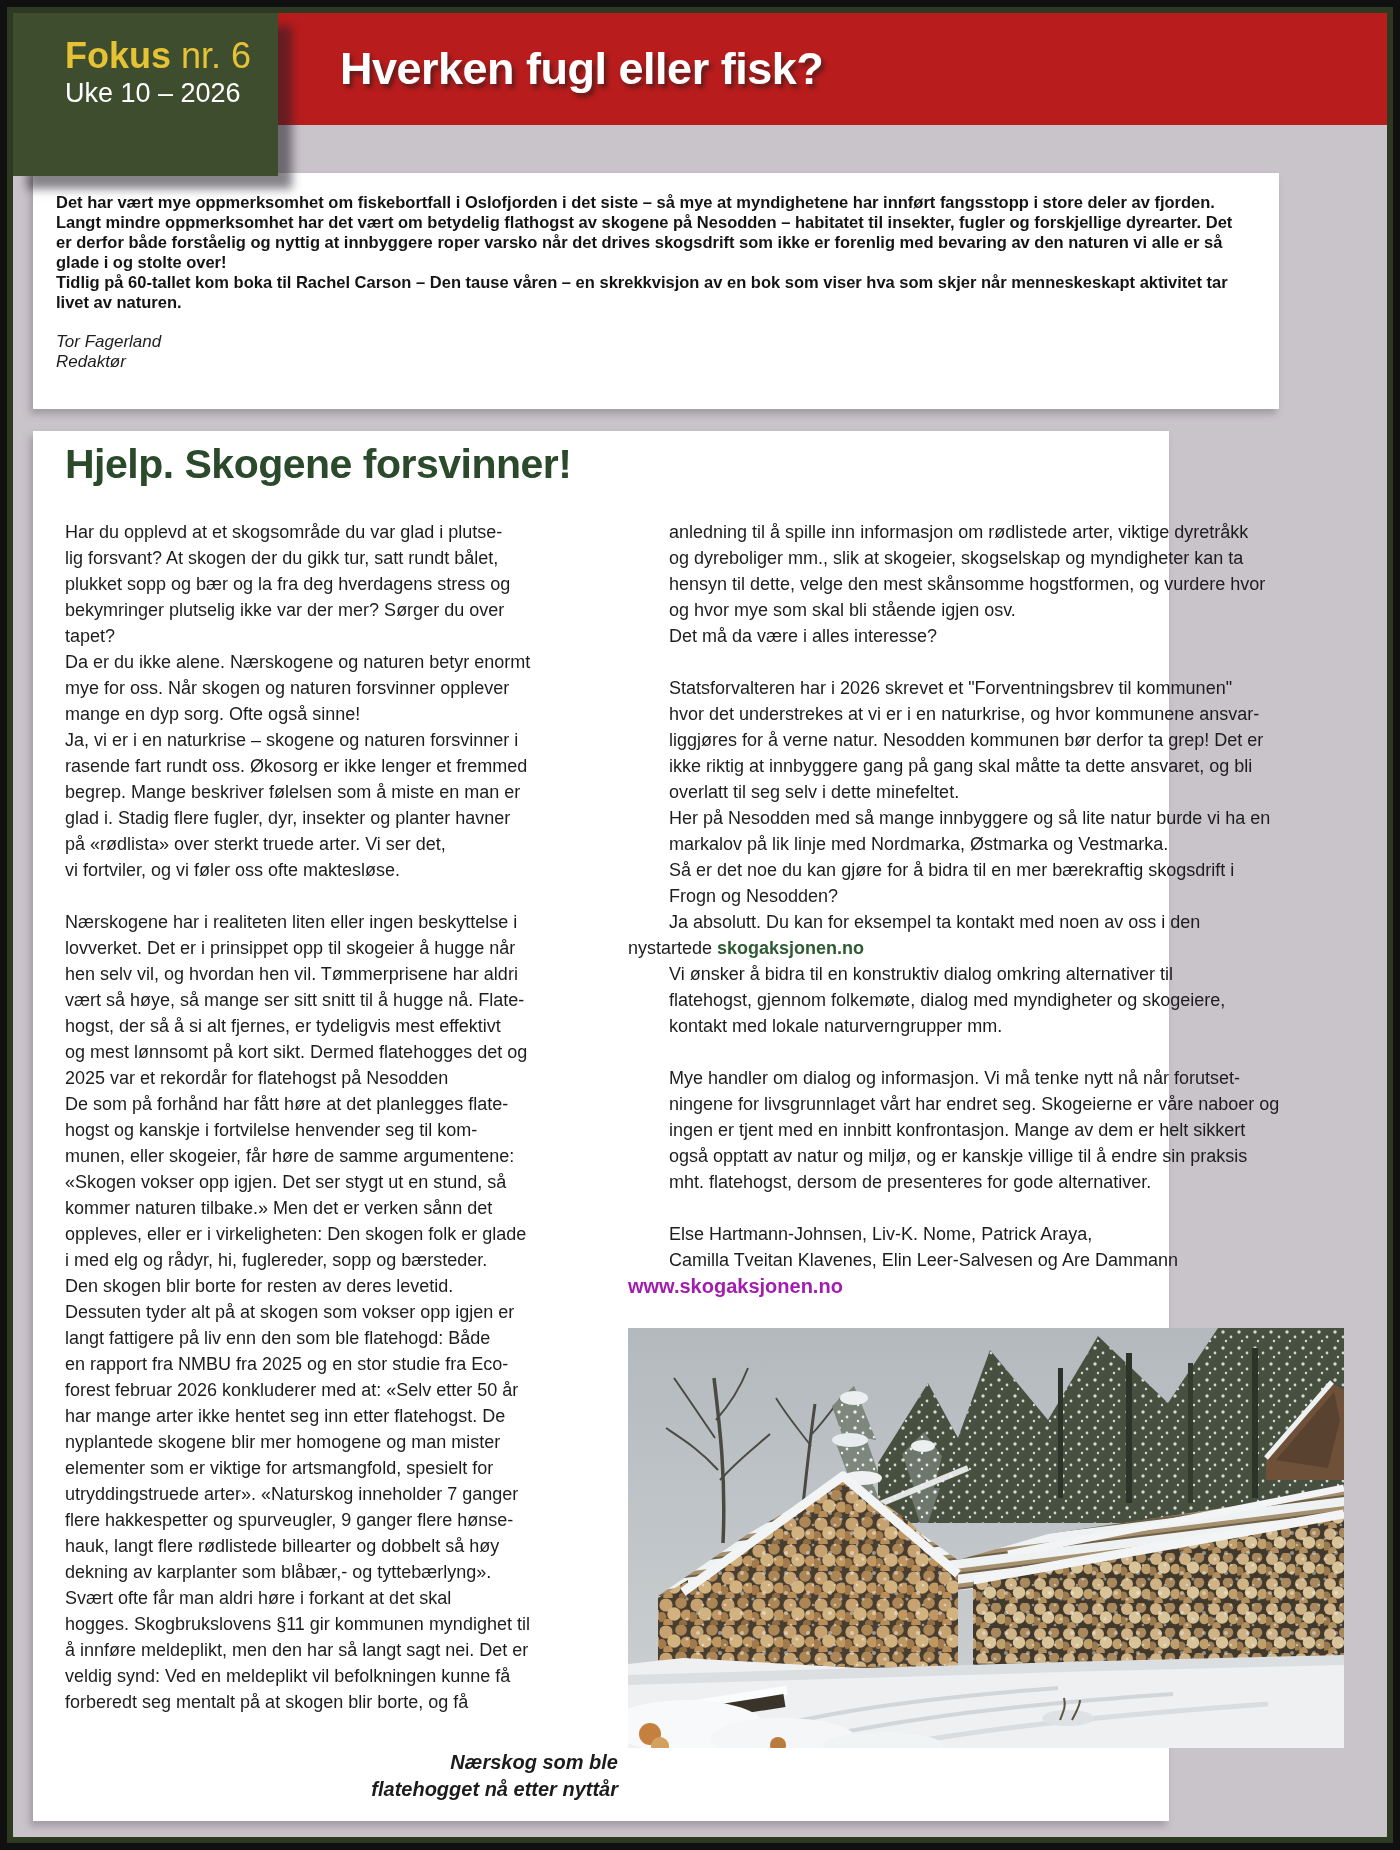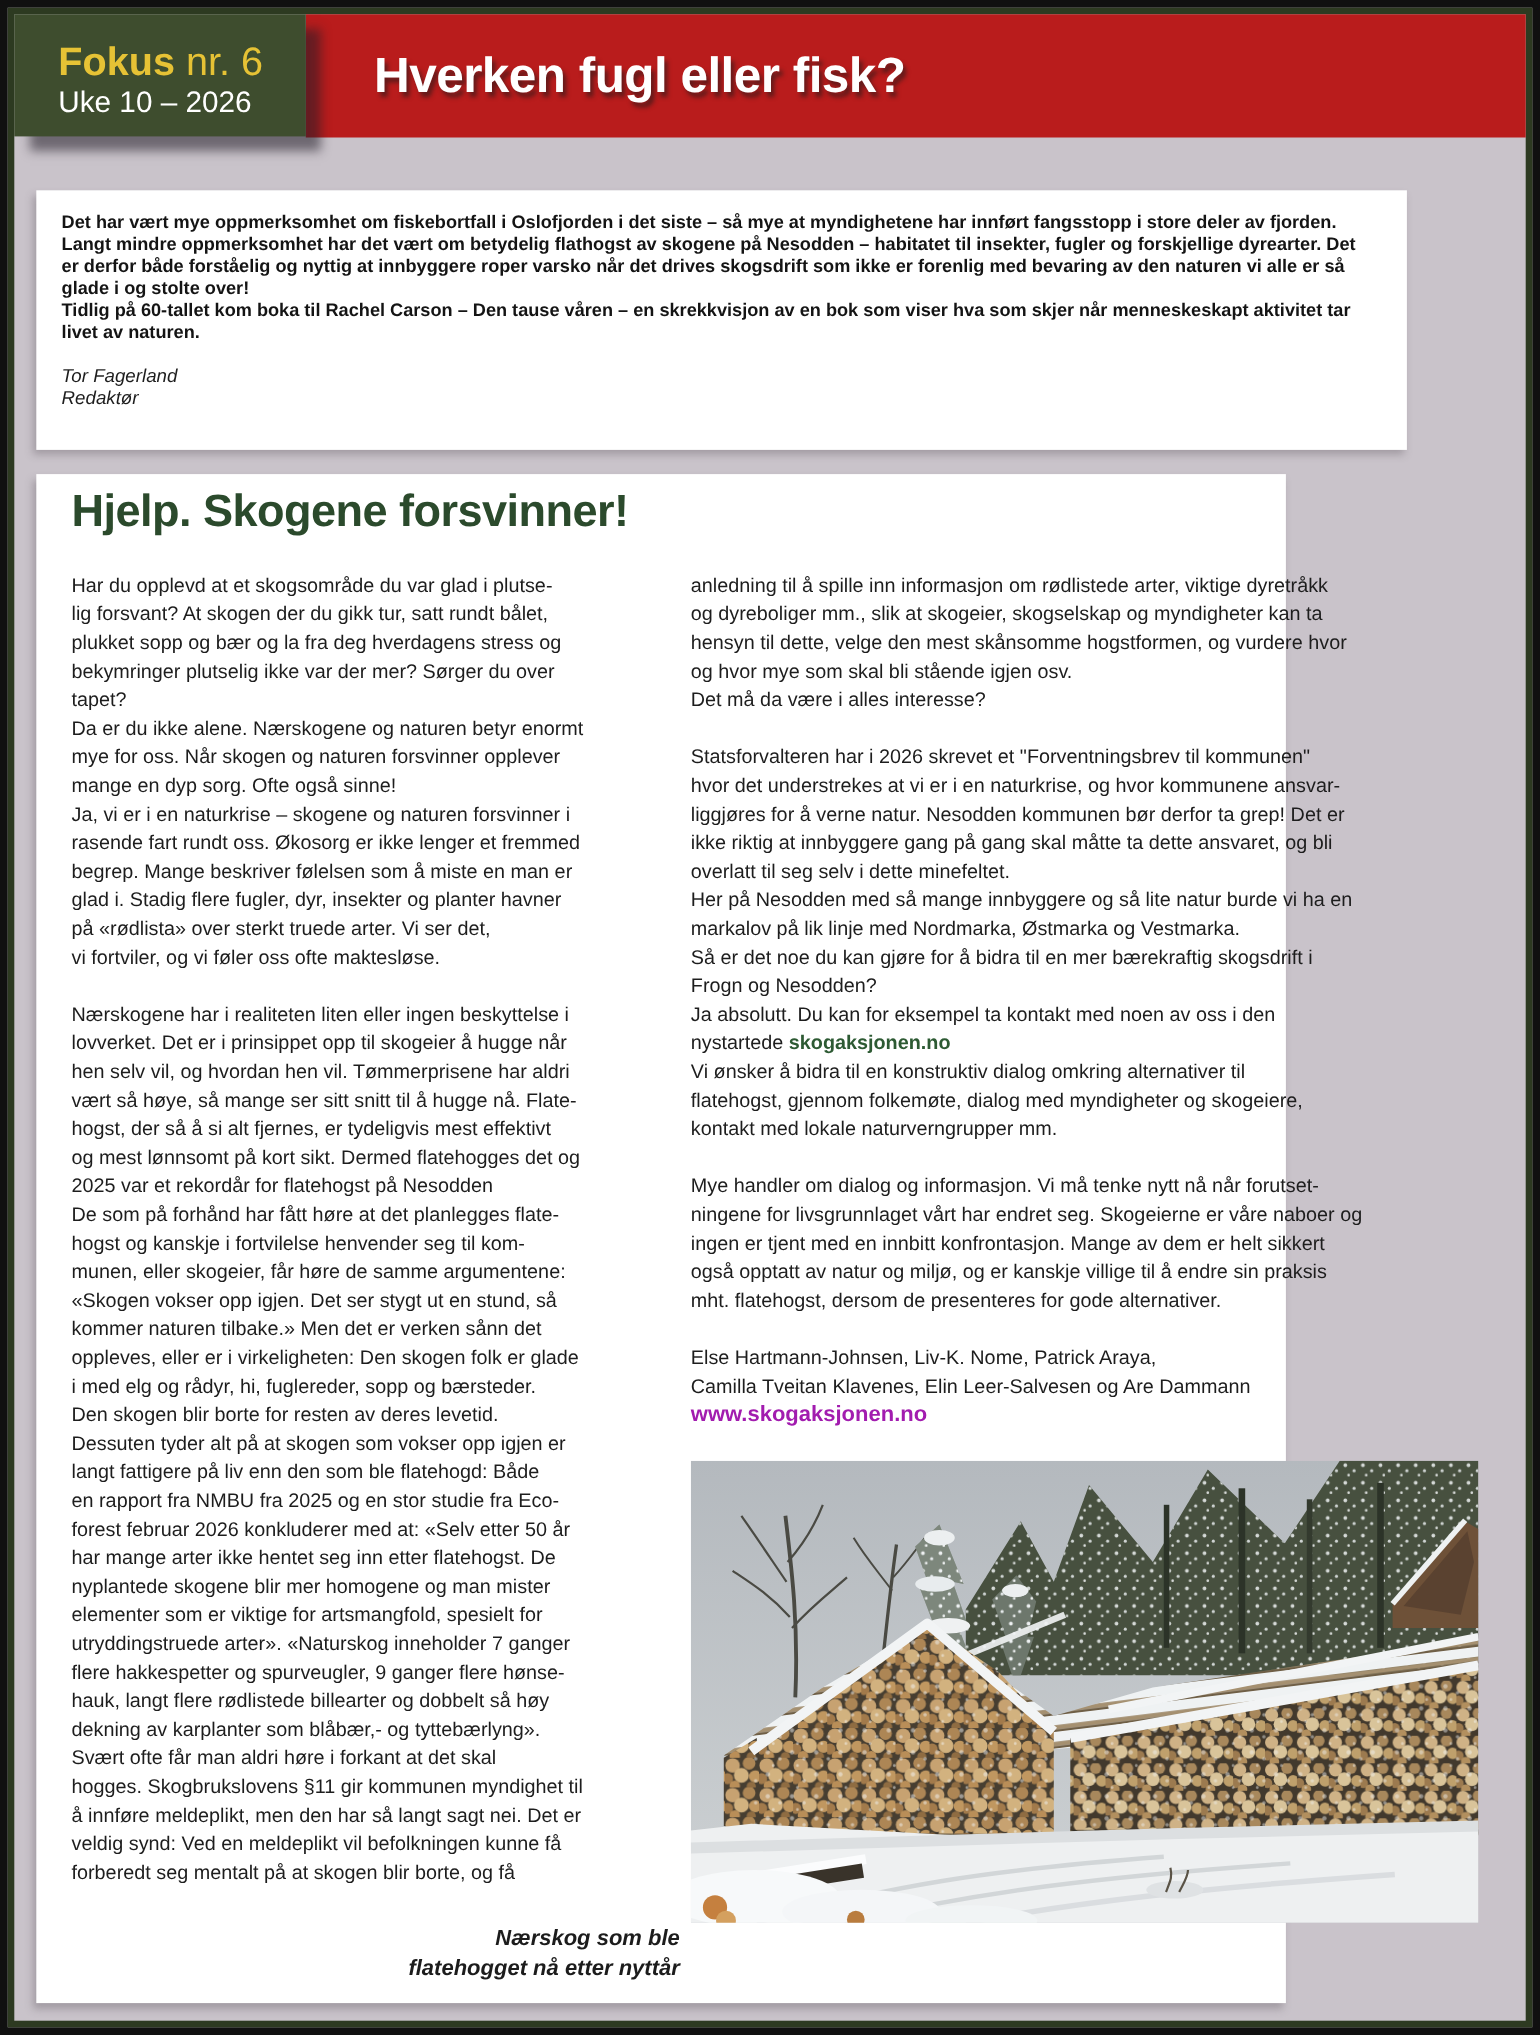--- a/index.html
+++ b/index.html
@@ -1,23 +1,23 @@
 <!DOCTYPE html>
 <html lang="no"><head>
 <meta charset="utf-8">
 <style>
   html,body{margin:0;padding:0;background:#101010;}
   .page{position:relative;width:1400px;height:1850px;background:#101010;
         font-family:"Liberation Sans",sans-serif;overflow:hidden;}
   .frame{position:absolute;inset:7px;border:6px solid #2d3a21;background:#c9c3ca;}
 
   
-  .masthead-box{position:absolute;left:0;top:0;width:265px;height:111px;background:#3e4d2e;
+  .masthead-box{position:absolute;left:0;top:0;width:265px;height:163px;background:#3e4d2e;
         box-shadow:14px 13px 9px rgba(35,30,40,.55);z-index:2;box-sizing:border-box;
-        padding:24px 0 0 40px;}
+        padding:24px 0 0 52px;}
   .masthead-line1{font-size:36px;color:#e6c235;line-height:38px;}
   .masthead-brand{font-weight:bold;}
   .masthead-issue{font-weight:normal;}
   .masthead-week{font-size:27px;color:#ffffff;margin-top:3px;}
   .banner{position:absolute;left:265px;top:0;width:1109px;height:112px;background:#b91c1c;
         display:flex;align-items:center;z-index:1;text-align:center;}
   .banner-title{padding-left:62px;font-size:45px;font-weight:bold;color:#ffffff;
         text-shadow:3px 4px 4px rgba(25,25,25,.55);letter-spacing:-0.5px;}
 
   
@@ -30,21 +30,21 @@
   .main-box{position:absolute;left:20px;top:418px;width:1136px;height:1390px;background:#ffffff;
         box-shadow:-3px 5px 7px rgba(90,80,90,.35);}
   .headline{position:absolute;left:32px;top:10px;font-size:41px;font-weight:bold;color:#2b4a2c;
         letter-spacing:-0.5px;}
   .col-left{position:absolute;left:32px;top:88px;width:566px;font-size:18px;line-height:26px;
         color:#1d1d1d;white-space:pre-line;}
   .caption{position:absolute;left:32px;top:1318px;width:553px;text-align:right;font-style:italic;
         font-weight:bold;font-size:20px;line-height:27px;color:#1c1c1c;white-space:pre-line;}
   .col-right{position:absolute;left:595px;top:88px;width:732px;font-size:18px;line-height:26px;
         color:#1d1d1d;}
-  .pre{white-space:pre-line;}
+  .pre{white-space:pre-line;margin-left:41px;}
   .link-green{color:#2d5a33;font-weight:bold;}
   .org-line{margin-top:26px;font-weight:bold;font-size:20px;line-height:27px;color:#2b4a2c;}
   .url-line{font-weight:bold;font-size:20px;line-height:27px;color:#a21caf;}
   .photo{margin-top:28px;width:716px;height:420px;display:block;}
 </style>
 </head>
 <body>
 
 <div class="page">
   <div class="frame">

